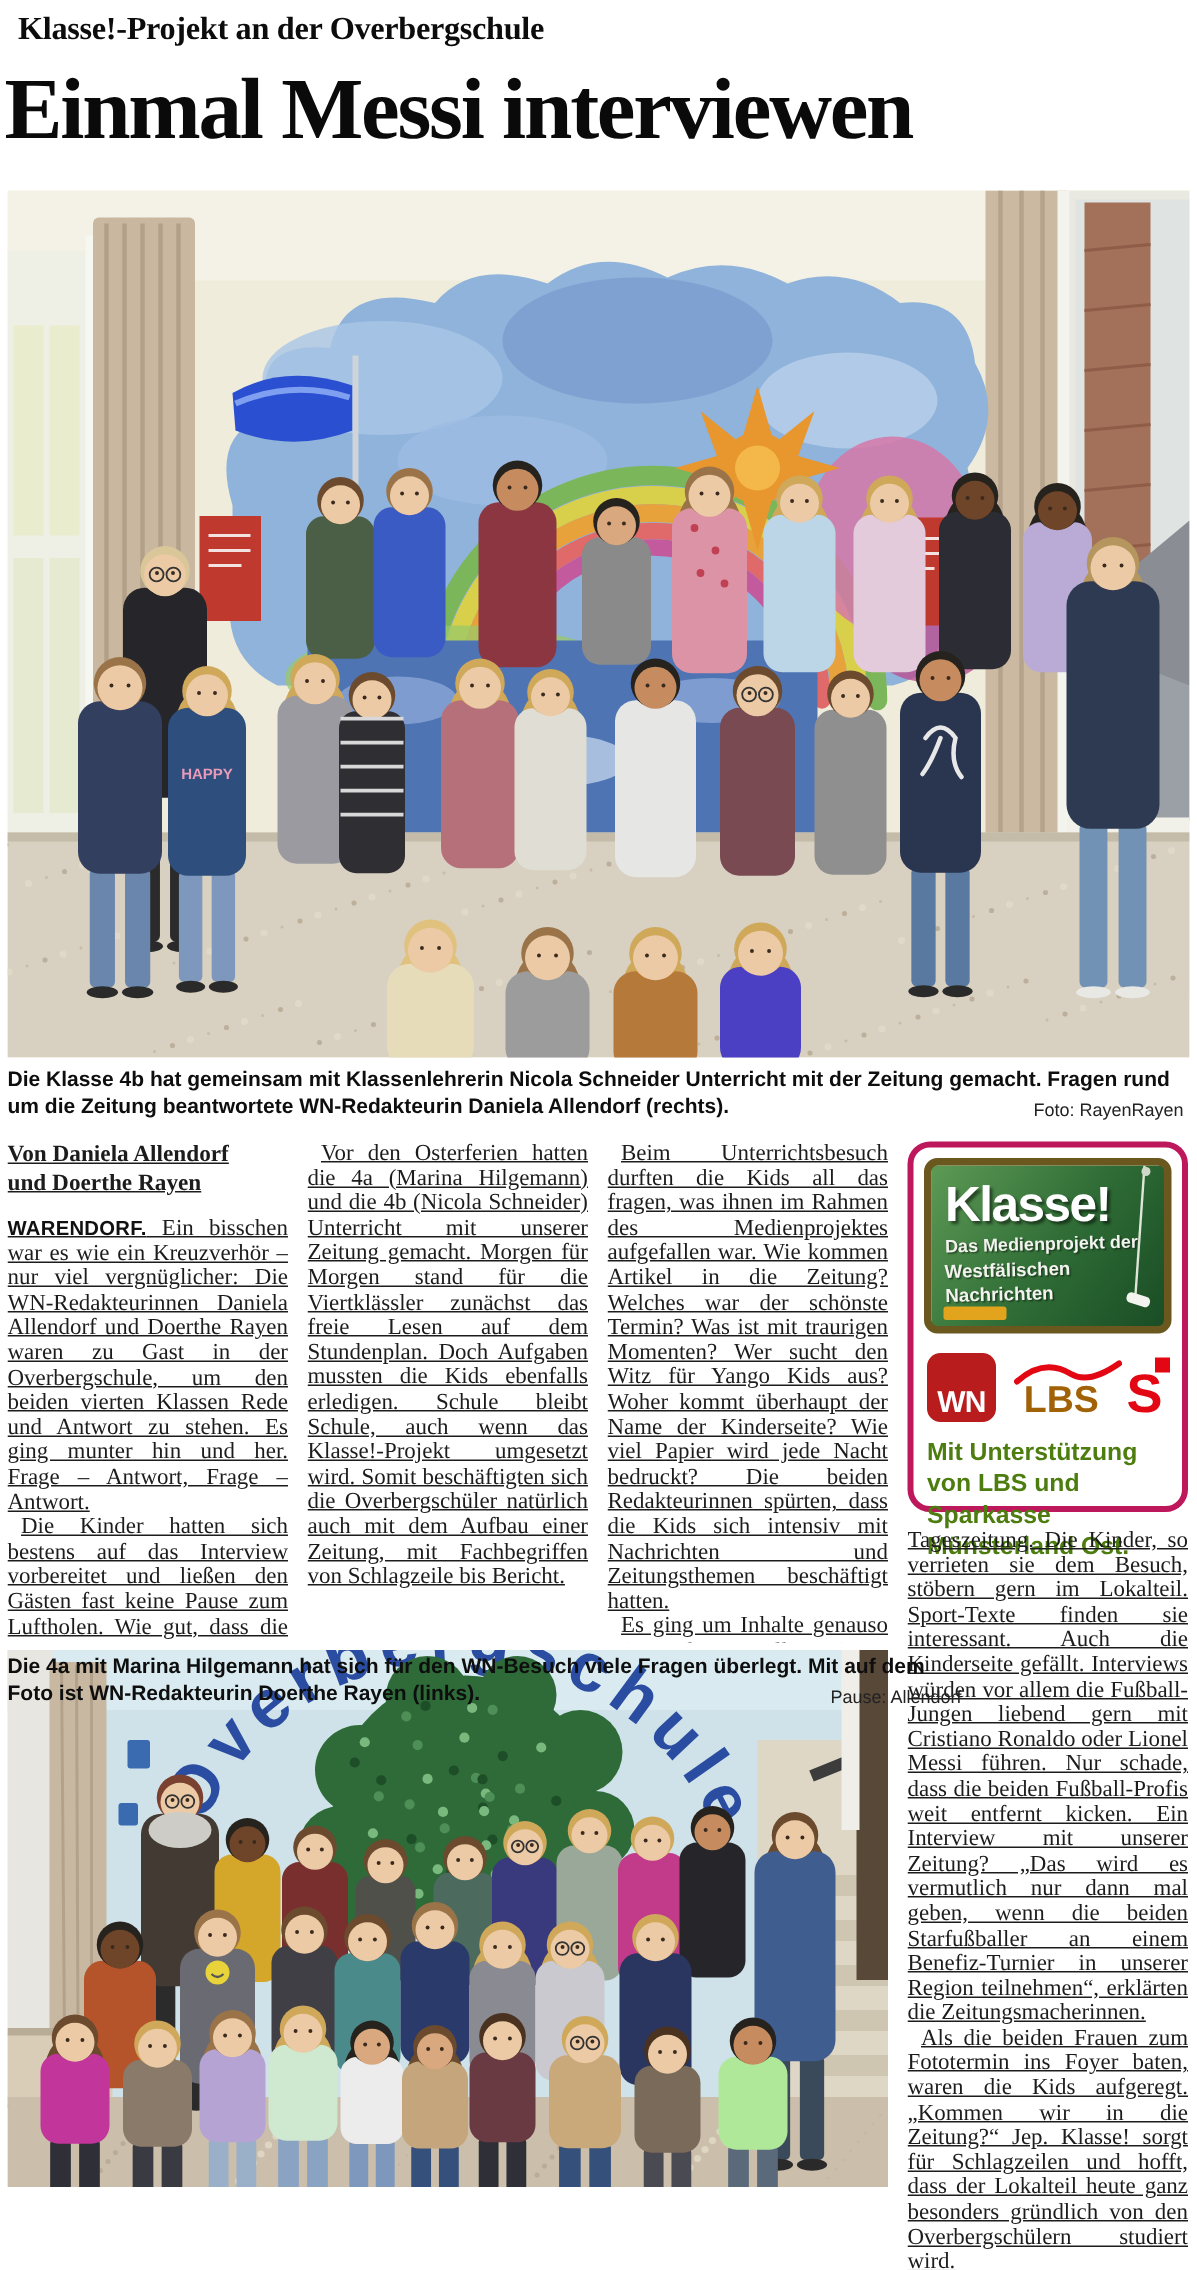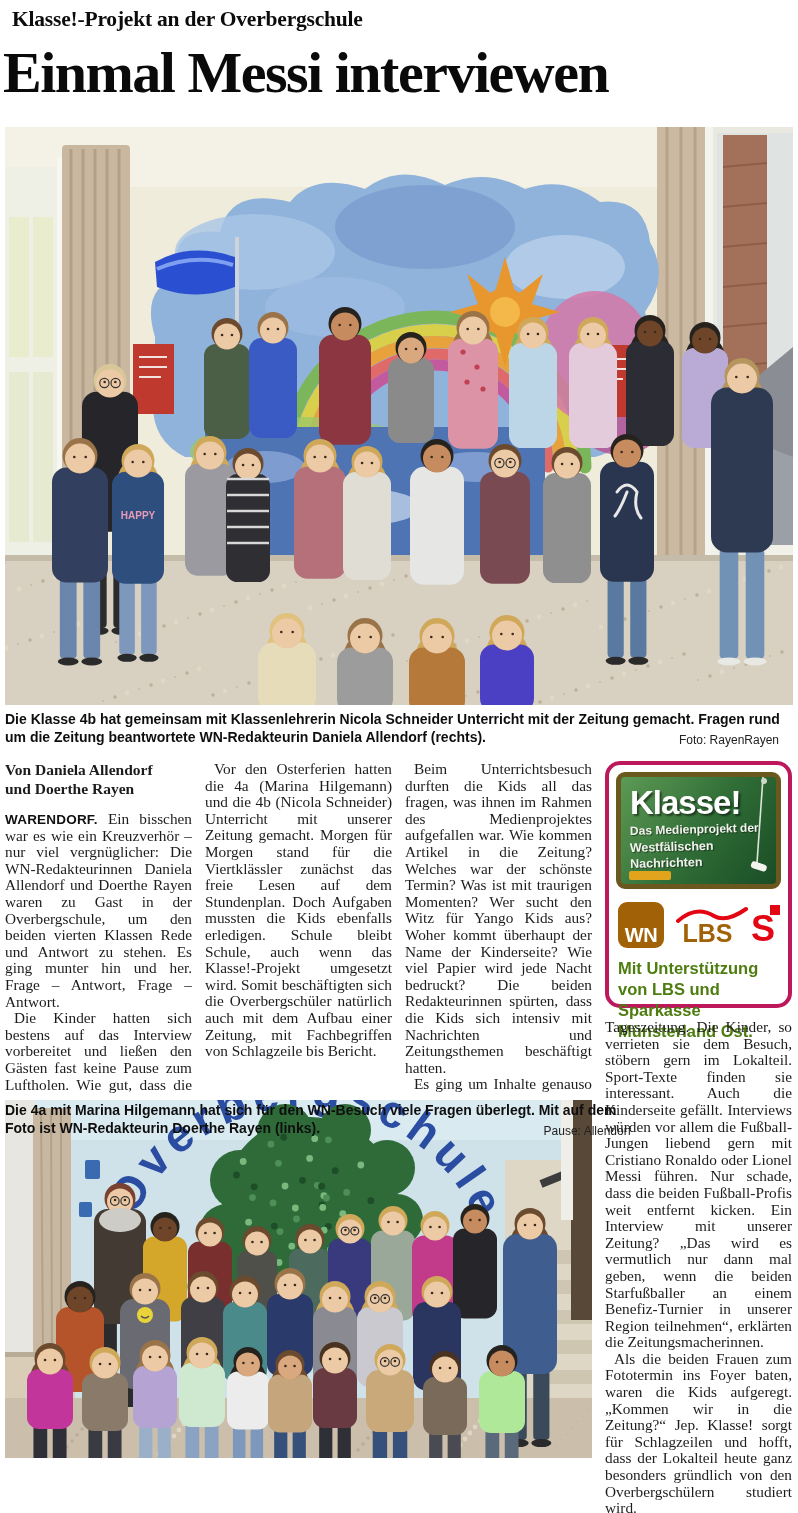--- a/index.html
+++ b/index.html
@@ -5,45 +5,45 @@
   html,body{margin:0;padding:0;background:#fff;}
   #page{position:relative;width:798px;height:1513px;background:#fff;overflow:hidden;
         font-family:"Liberation Serif",serif;color:#1c1c1c;}
   .kicker{position:absolute;left:12px;top:9px;font:700 21.5px/1 "Liberation Serif",serif;color:#0c0c0c;letter-spacing:-0.2px;}
   .headline{position:absolute;left:3px;top:44px;font:700 58px/1 "Liberation Serif",serif;color:#0a0a0a;letter-spacing:-1.5px;}
   .photo{position:absolute;display:block;}
   #photo1{left:5px;top:127px;width:788px;height:578px;}
   #photo2wrap{margin-top:5px;}
   .caption{font:700 14px/1.28 "Liberation Sans",sans-serif;color:#0e0e0e;position:relative;}
   #caption1{position:absolute;left:5px;top:711px;width:788px;}
-  .credit{position:absolute;right:14px;bottom:1px;font:400 12px/1 "Liberation Sans",sans-serif;color:#222;}
+  .credit{position:absolute;right:4px;bottom:1px;font:400 12px/1 "Liberation Sans",sans-serif;color:#222;}
   #body{position:absolute;left:5px;top:761px;width:788px;height:752px;display:flex;gap:13px;}
   .leftzone{width:587px;flex:0 0 587px;}
   .textrow{display:flex;gap:13px;height:334px;overflow:hidden;}
-  .col{width:187px;flex:0 0 187px;font-size:15.3px;line-height:16.6px;text-align:justify;overflow:hidden;}
+  .col{width:187px;flex:0 0 187px;font-size:15.3px;line-height:16.6px;text-align:justify;overflow:hidden;text-decoration:underline;}
   .col p{margin:0;}
   .col p.indent{text-indent:9px;}
   .byline{font-weight:700;font-size:15.5px;line-height:18.5px;text-align:left;margin-bottom:13px;}
   .location{font:700 13.5px "Liberation Sans",sans-serif;letter-spacing:.2px;color:#111;}
   #caption2{margin-top:7px;width:640px;}
   .col4{width:187px;flex:0 0 187px;}
   
   .sponsor-box{box-sizing:border-box;width:187px;height:247px;border:4px solid #be185d;border-radius:15px;
                padding:7px;background:#fff;margin-bottom:11px;}
   .chalkboard{position:relative;box-sizing:border-box;height:117px;border:5px solid #6a581f;border-radius:9px;
               background:linear-gradient(125deg,#5d9a55 0%,#2e6b35 55%,#1a4d25 100%);overflow:hidden;}
   .board-title{font:800 33px/1 "Liberation Sans",sans-serif;color:#fff;margin:9px 0 5px 9px;
                letter-spacing:-1px;text-shadow:2px 2px 2px rgba(0,0,0,.5);}
   .board-sub1,.board-sub2{font:700 12px/1.3 "Liberation Sans",sans-serif;color:#f2f2ee;margin-left:9px;
                text-shadow:1px 1px 1px rgba(0,0,0,.45);transform:rotate(-1.5deg);transform-origin:left;}
   .board-sub2{font-size:12.5px;}
   .board-badge{position:absolute;left:8px;bottom:4px;width:42px;height:9px;background:#e2a31d;border-radius:2px;}
   .chalk-svg{position:absolute;right:3px;top:0;}
   .logos-row{display:flex;align-items:center;justify-content:space-between;height:58px;margin:7px 2px 2px;}
-  .logo-wn{width:46px;height:46px;background:#a16207;border-radius:9px;display:flex;align-items:flex-end;
+  .logo-wn{width:46px;height:46px;background:#b91c1c;border-radius:9px;display:flex;align-items:flex-end;
            justify-content:center;padding-bottom:3px;box-sizing:border-box;
            font:800 20px/1 "Liberation Sans",sans-serif;color:#fff;letter-spacing:-0.5px;}
   .logo-lbs{position:relative;padding-top:16px;font:800 25px/1 "Liberation Sans",sans-serif;color:#a16207;letter-spacing:0;}
   .logo-lbs svg{position:absolute;top:-2px;left:-6px;}
   .logo-spk{position:relative;font:800 36px/1 "Liberation Sans",sans-serif;color:#e30613;padding-top:8px;padding-right:4px;}
   .spk-dot{position:absolute;top:2px;right:-1px;width:10px;height:10px;background:#e30613;}
   .support-text{font:700 16.5px/1.27 "Liberation Sans",sans-serif;color:#4d7c0f;margin:4px 2px 0;}
 </style>
 </head>
 <body>

